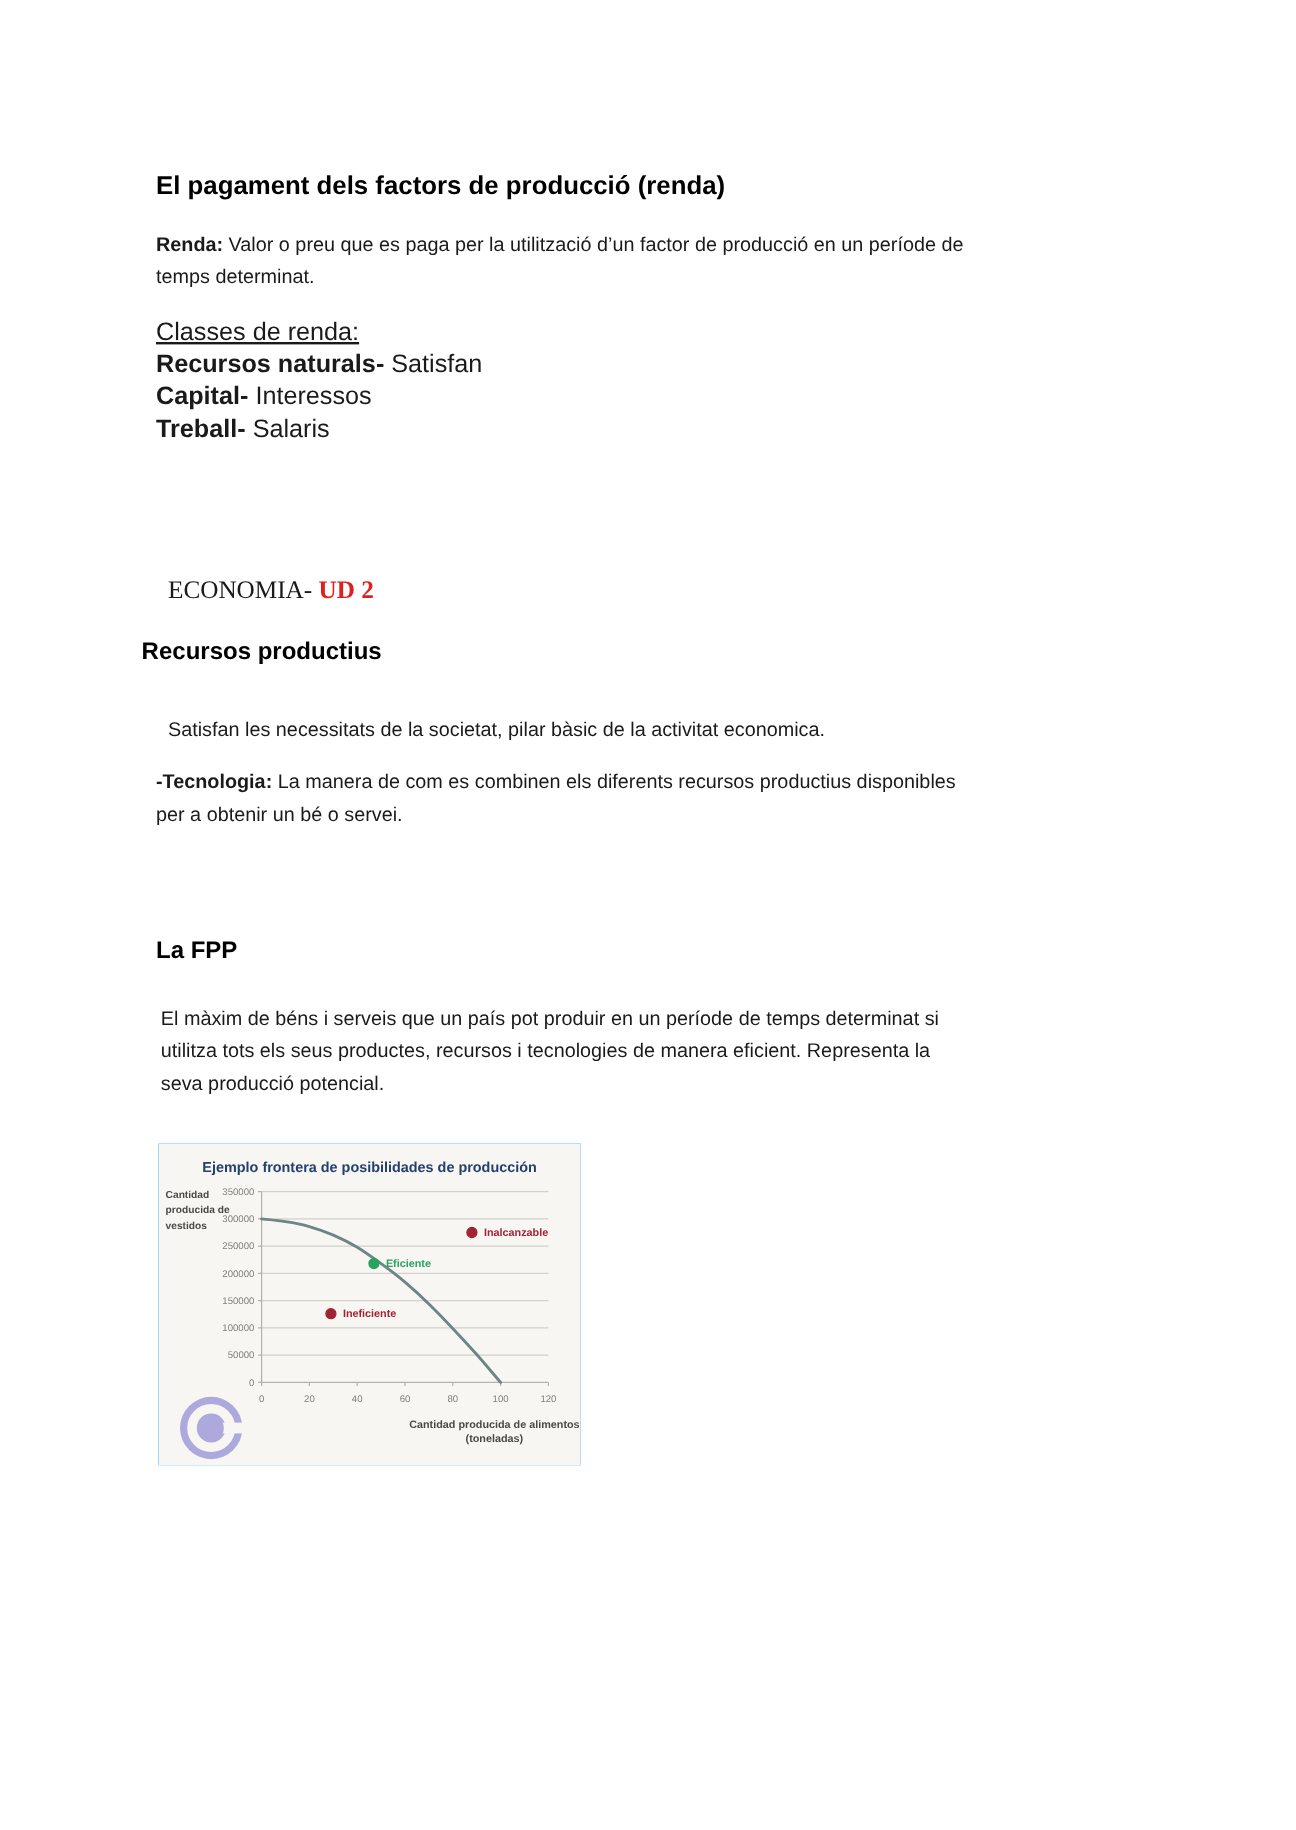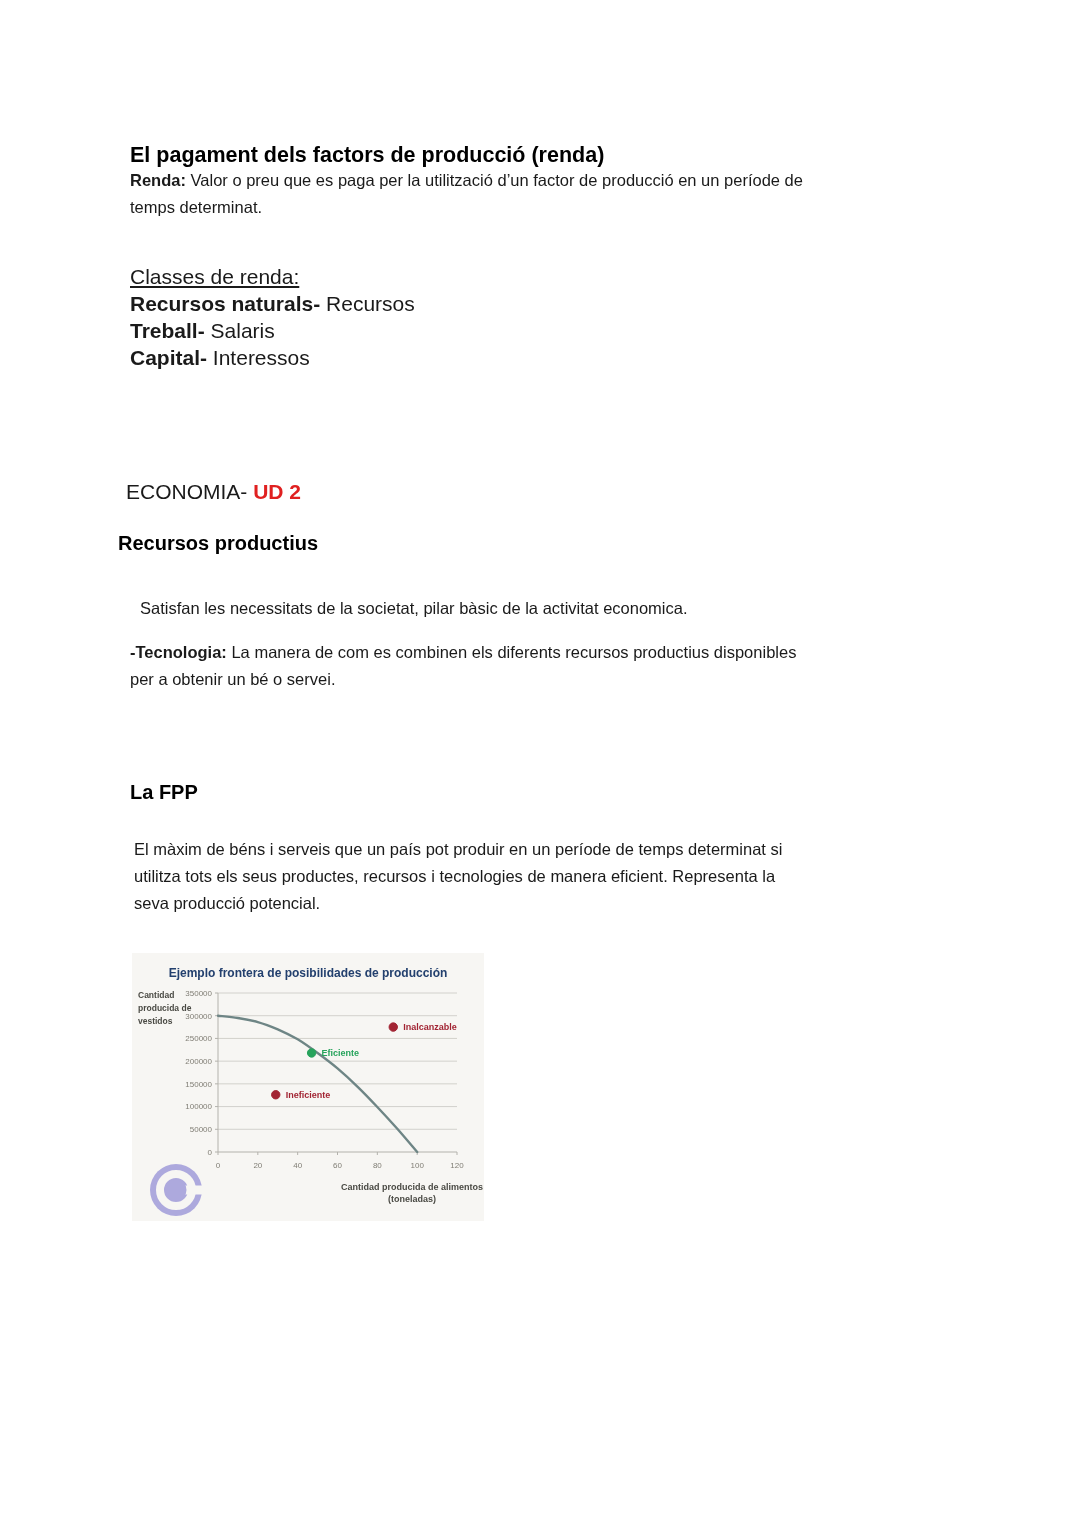--- a/index.html
+++ b/index.html
@@ -24,31 +24,31 @@
   .axis-side-label{font-size:8.5px;font-weight:bold;fill:#4a4a44;}
   .xaxis-label{font-size:9px;font-weight:bold;fill:#4a4a44;text-anchor:middle;}
 </style>
 </head>
 <body>
 
 <div class="canvas">
 
   <h1 class="abs doc-title" style="left:130px;top:128px;">El pagament dels factors de producció (renda)</h1>
 
-  <p class="abs body-text" style="left:130px;top:167px;width:840px;margin:0;"><strong>Renda:</strong><span> Valor o preu que es paga per la utilització d’un factor de producció en un període de
+  <p class="abs body-text" style="left:130px;top:191px;width:840px;margin:0;"><strong>Renda:</strong><span> Valor o preu que es paga per la utilització d’un factor de producció en un període de
 temps determinat.</span></p>
 
   <div class="abs" style="left:130px;top:263px;">
     <div class="line underlined">Classes de renda:</div>
-    <div class="line"><strong>Recursos naturals-</strong><span> Recursos</span></div>
+    <div class="line"><strong>Recursos naturals-</strong><span> Satisfan</span></div>
+    <div class="line"><strong>Capital-</strong><span> Interessos</span></div>
     <div class="line"><strong>Treball-</strong><span> Salaris</span></div>
-    <div class="line"><strong>Capital-</strong><span> Interessos</span></div>
   </div>
 
-  <div class="abs line" style="left:126px;top:478px;"><span>ECONOMIA- </span><span class="red">UD 2</span></div>
+  <div class="abs line" style="left:140px;top:478px;font-family:Liberation Serif, serif;"><span>ECONOMIA- </span><span class="red">UD 2</span></div>
 
   <h2 class="abs h2" style="left:118px;top:532px;margin:0;">Recursos productius</h2>
 
   <p class="abs body-text" style="left:130px;top:585px;width:840px;margin:10px;">Satisfan les necessitats de la societat, pilar bàsic de la activitat economica.</p>
 
   <p class="abs body-text" style="left:130px;top:639px;width:840px;margin:0;"><strong>-Tecnologia:</strong><span> La manera de com es combinen els diferents recursos productius disponibles
 per a obtenir un bé o servei.</span></p>
 
   <h2 class="abs h2" style="left:130px;top:781px;margin:0;">La FPP</h2>
 

